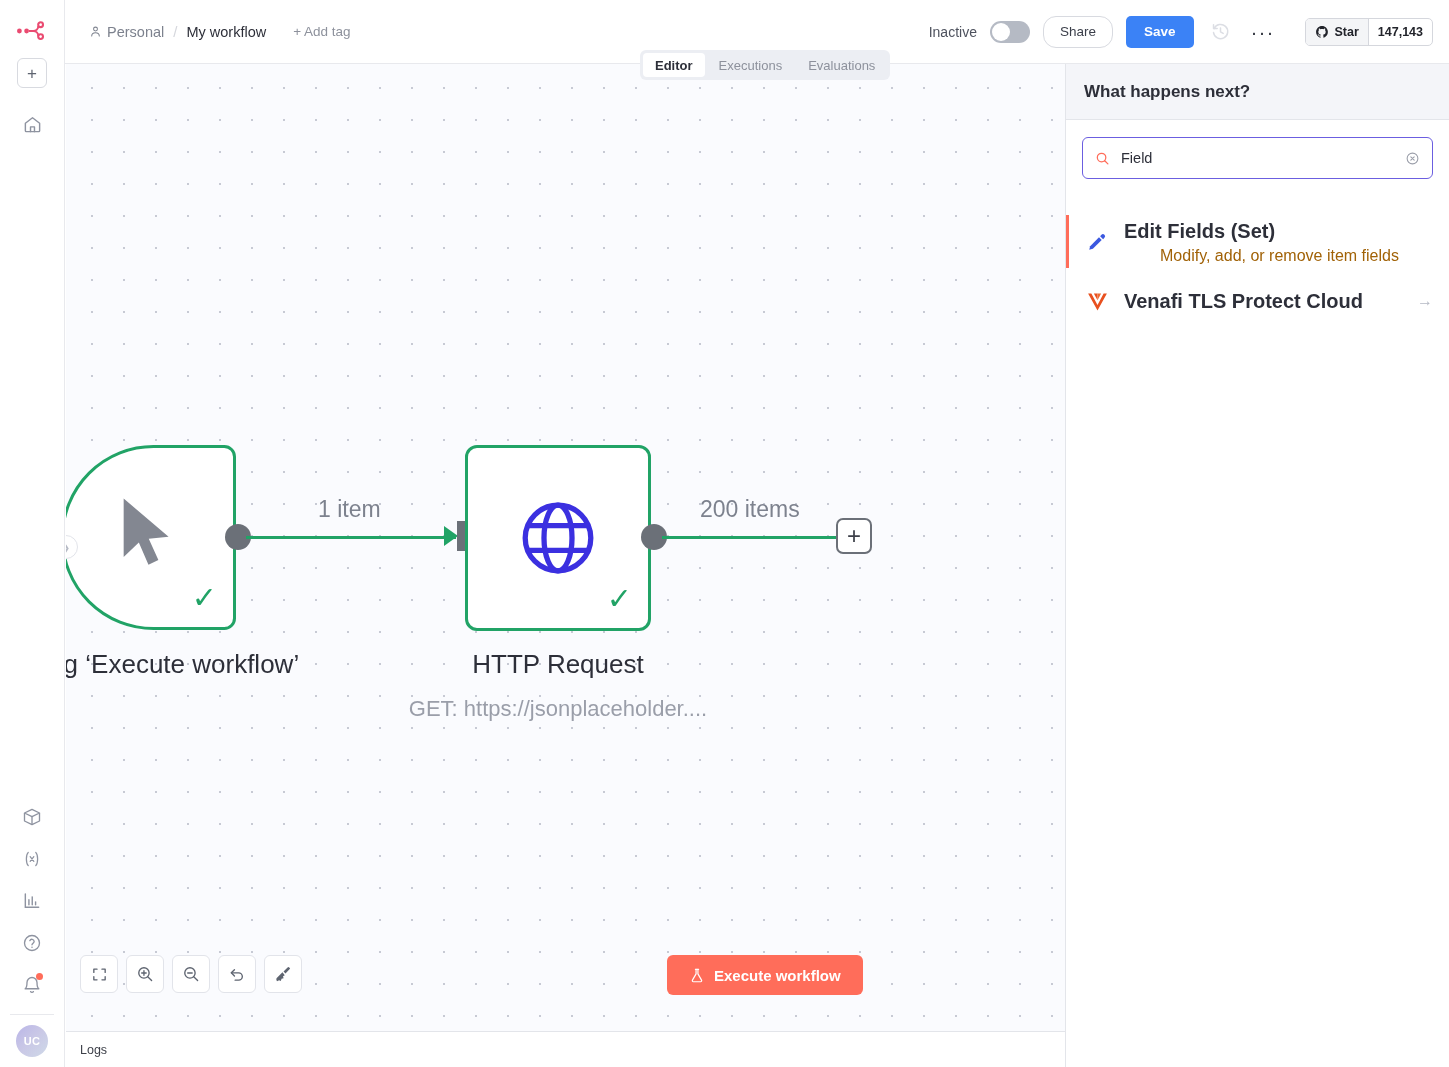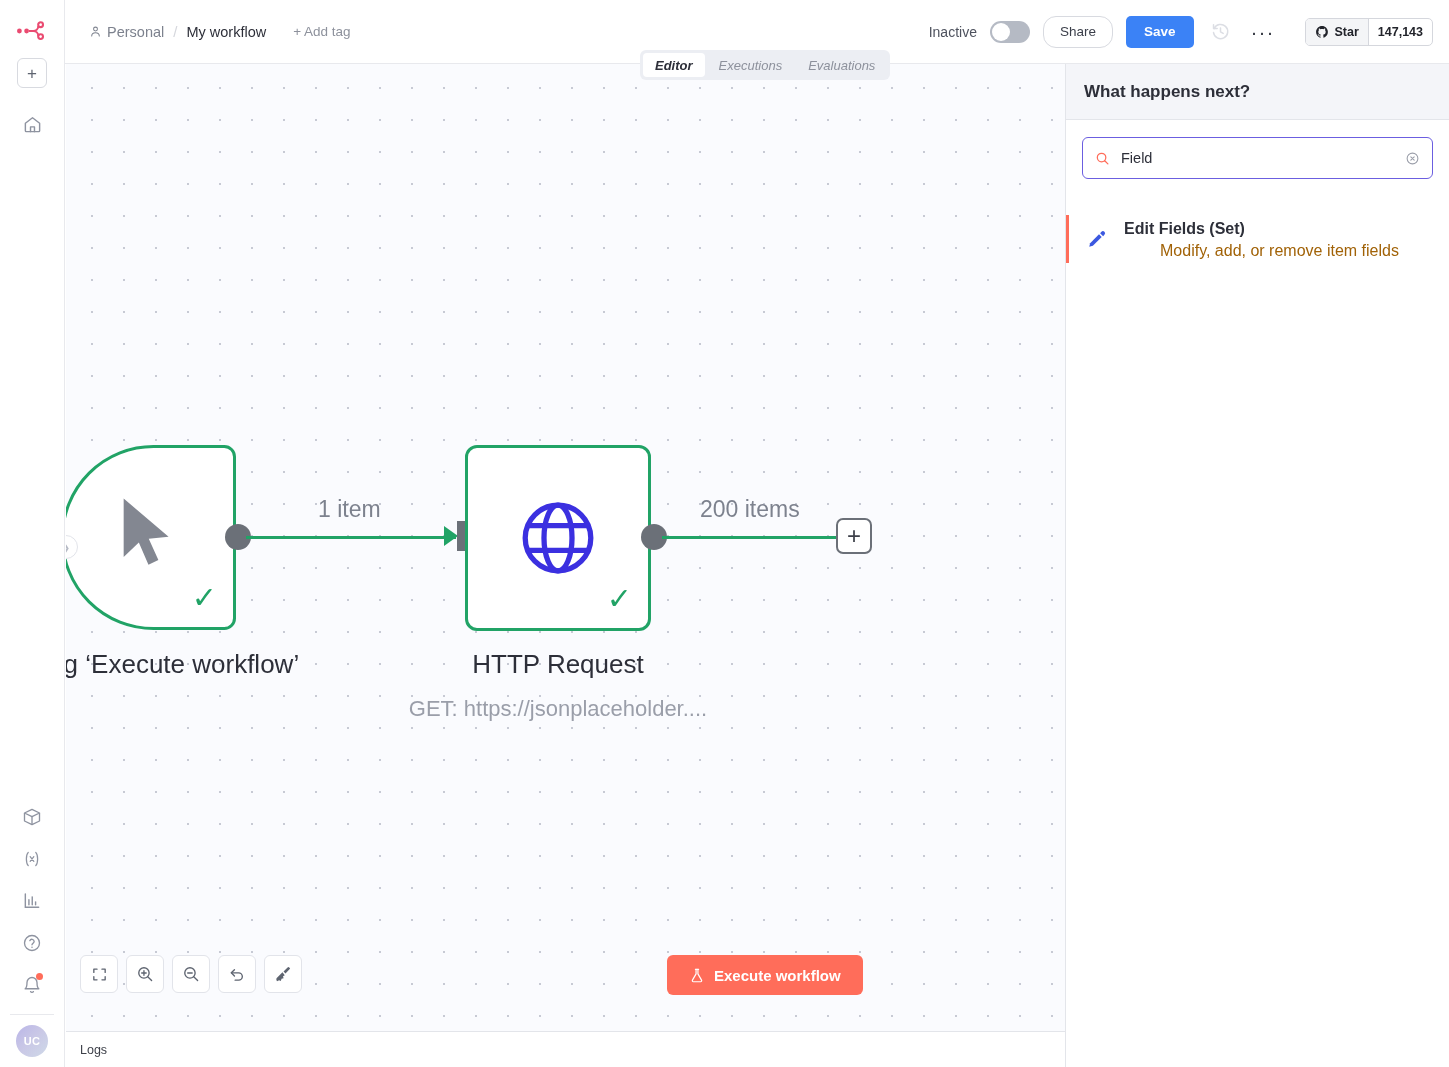--- a/index.html
+++ b/index.html
@@ -88,21 +88,21 @@
     display: flex; align-items: center; gap: 5px; padding: 2px 9px; height: 100%;
     background: #f4f5f7; font-size: 12.5px; color: #22242b; font-weight: bold;
     border-right: 1px solid #d5d7dd;
   }
   .gh-count { padding: 0 9px; font-size: 12.5px; color: #22242b; background: #fff; font-weight: bold; }
 
   
   #tabs {
     position: absolute; left: 640px; top: 50px; height: 30px;
     background: #eceef3; border-radius: 6px; display: flex; align-items: center;
-    padding: 3px; gap: 2px; z-index: 6; font-style: italic;
+    padding: 3px; gap: 2px; z-index: 6;
   }
   .tab {
     height: 24px; padding: 0 12px; border-radius: 4px; font-size: 13px;
     color: #8d919c; display: flex; align-items: center; cursor: pointer;
   }
   .tab.active { background: #fff; color: #2d2f39; font-weight: bold; }
 
   
   #canvas {
     position: absolute; left: 66px; top: 64px; width: 999px; height: 967px;
@@ -214,21 +214,21 @@
   .result-row {
     display: flex; align-items: center; gap: 14px; padding: 9px 16px 9px 18px;
     position: relative; cursor: pointer; min-height: 54px;
   }
   .result-row.active::before {
     content: ""; position: absolute; left: 0; top: 6px; bottom: 6px;
     width: 3px; background: #ff6d5a;
   }
   .res-icon { width: 26px; display: flex; align-items: center; justify-content: center; flex-shrink: 0; }
   .res-text { flex: 1; }
-  .res-title { font-size: 16px; color: #2d2f39; font-weight: bold; line-height: 1.35; }
+  .res-title { font-size: 20px; color: #2d2f39; font-weight: bold; line-height: 1.35; }
   .res-desc { font-size: 16px; color: #a16207; margin-top: 2px; margin-left: 36px; }
   .res-arrow { color: #b5b9c4; font-size: 16px; }
 </style>
 </head>
 <body>
 
 <div id="app">
 
   <div id="sidebar">
     <div class="logo-wrap">
@@ -450,16 +450,29 @@
             <path d="M19.9 4.4 a2.4 2.4 0 0 0 -3.4 0 L15 5.9 l3.4 3.4 1.5 -1.5 a2.4 2.4 0 0 0 0 -3.4 Z"></path>
             <path d="M13.7 7.2 L3.6 17.3 2.6 21.4 6.7 20.4 16.8 10.3 Z"></path>
           </svg>
         </span>
         <span class="res-text">
           <span class="res-title">Edit Fields (Set)</span>
           <span class="res-desc" style="display:block;">Modify, add, or remove item fields</span>
         </span>
       </div>
 
+      <div class="result-row">
+        <span class="res-icon">
+          <svg width="23" height="23" viewBox="0 0 24 24">
+            <path d="M2.2 3.6 L12 21.4 L21.8 3.6 L18.4 3.6 L12 15.6 L5.6 3.6 Z" fill="#e8501f"></path>
+            <path d="M8.2 3.6 L12 3.6 L12 10.6 Z" fill="#e8501f"></path>
+            <path d="M15.8 3.6 L12 3.6 L12 10.6 Z" fill="#f06a32"></path>
+          </svg>
+        </span>
+        <span class="res-text">
+          <span class="res-title">Venafi TLS Protect Cloud</span>
+        </span>
+        <span class="res-arrow">→</span>
+      </div>
     </div>
   </div>
 
 </div>
 
 </body></html>

